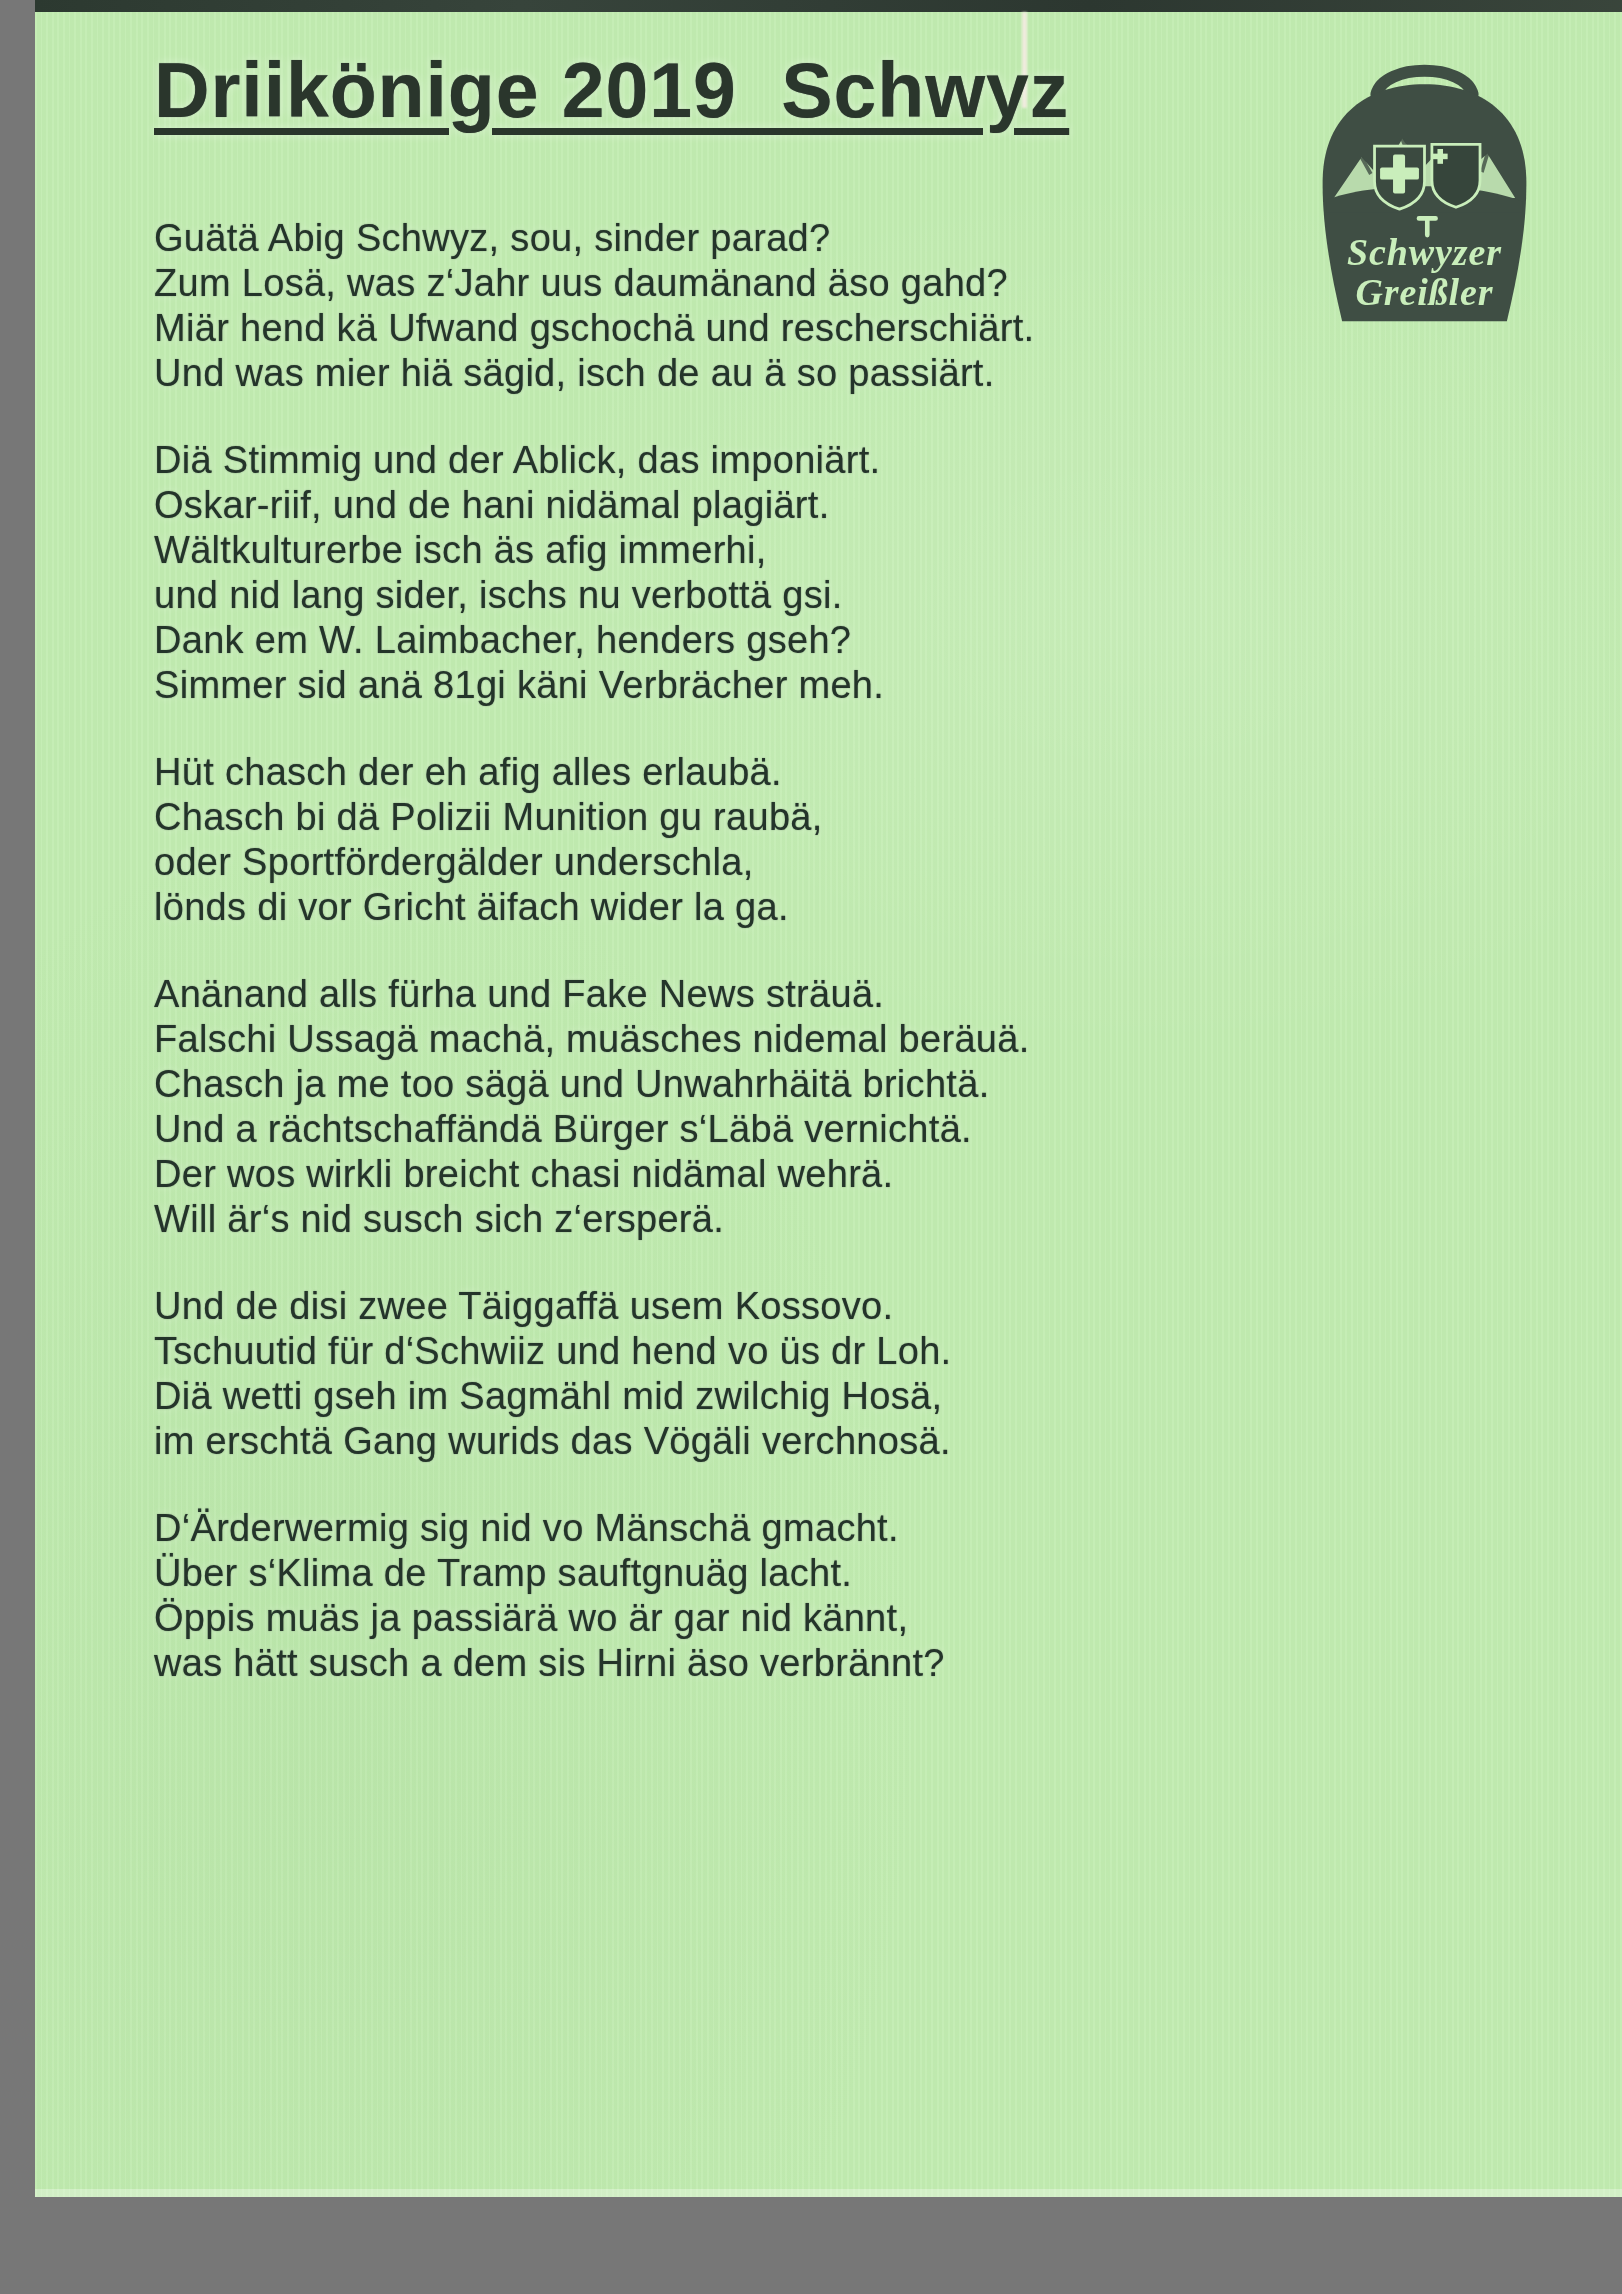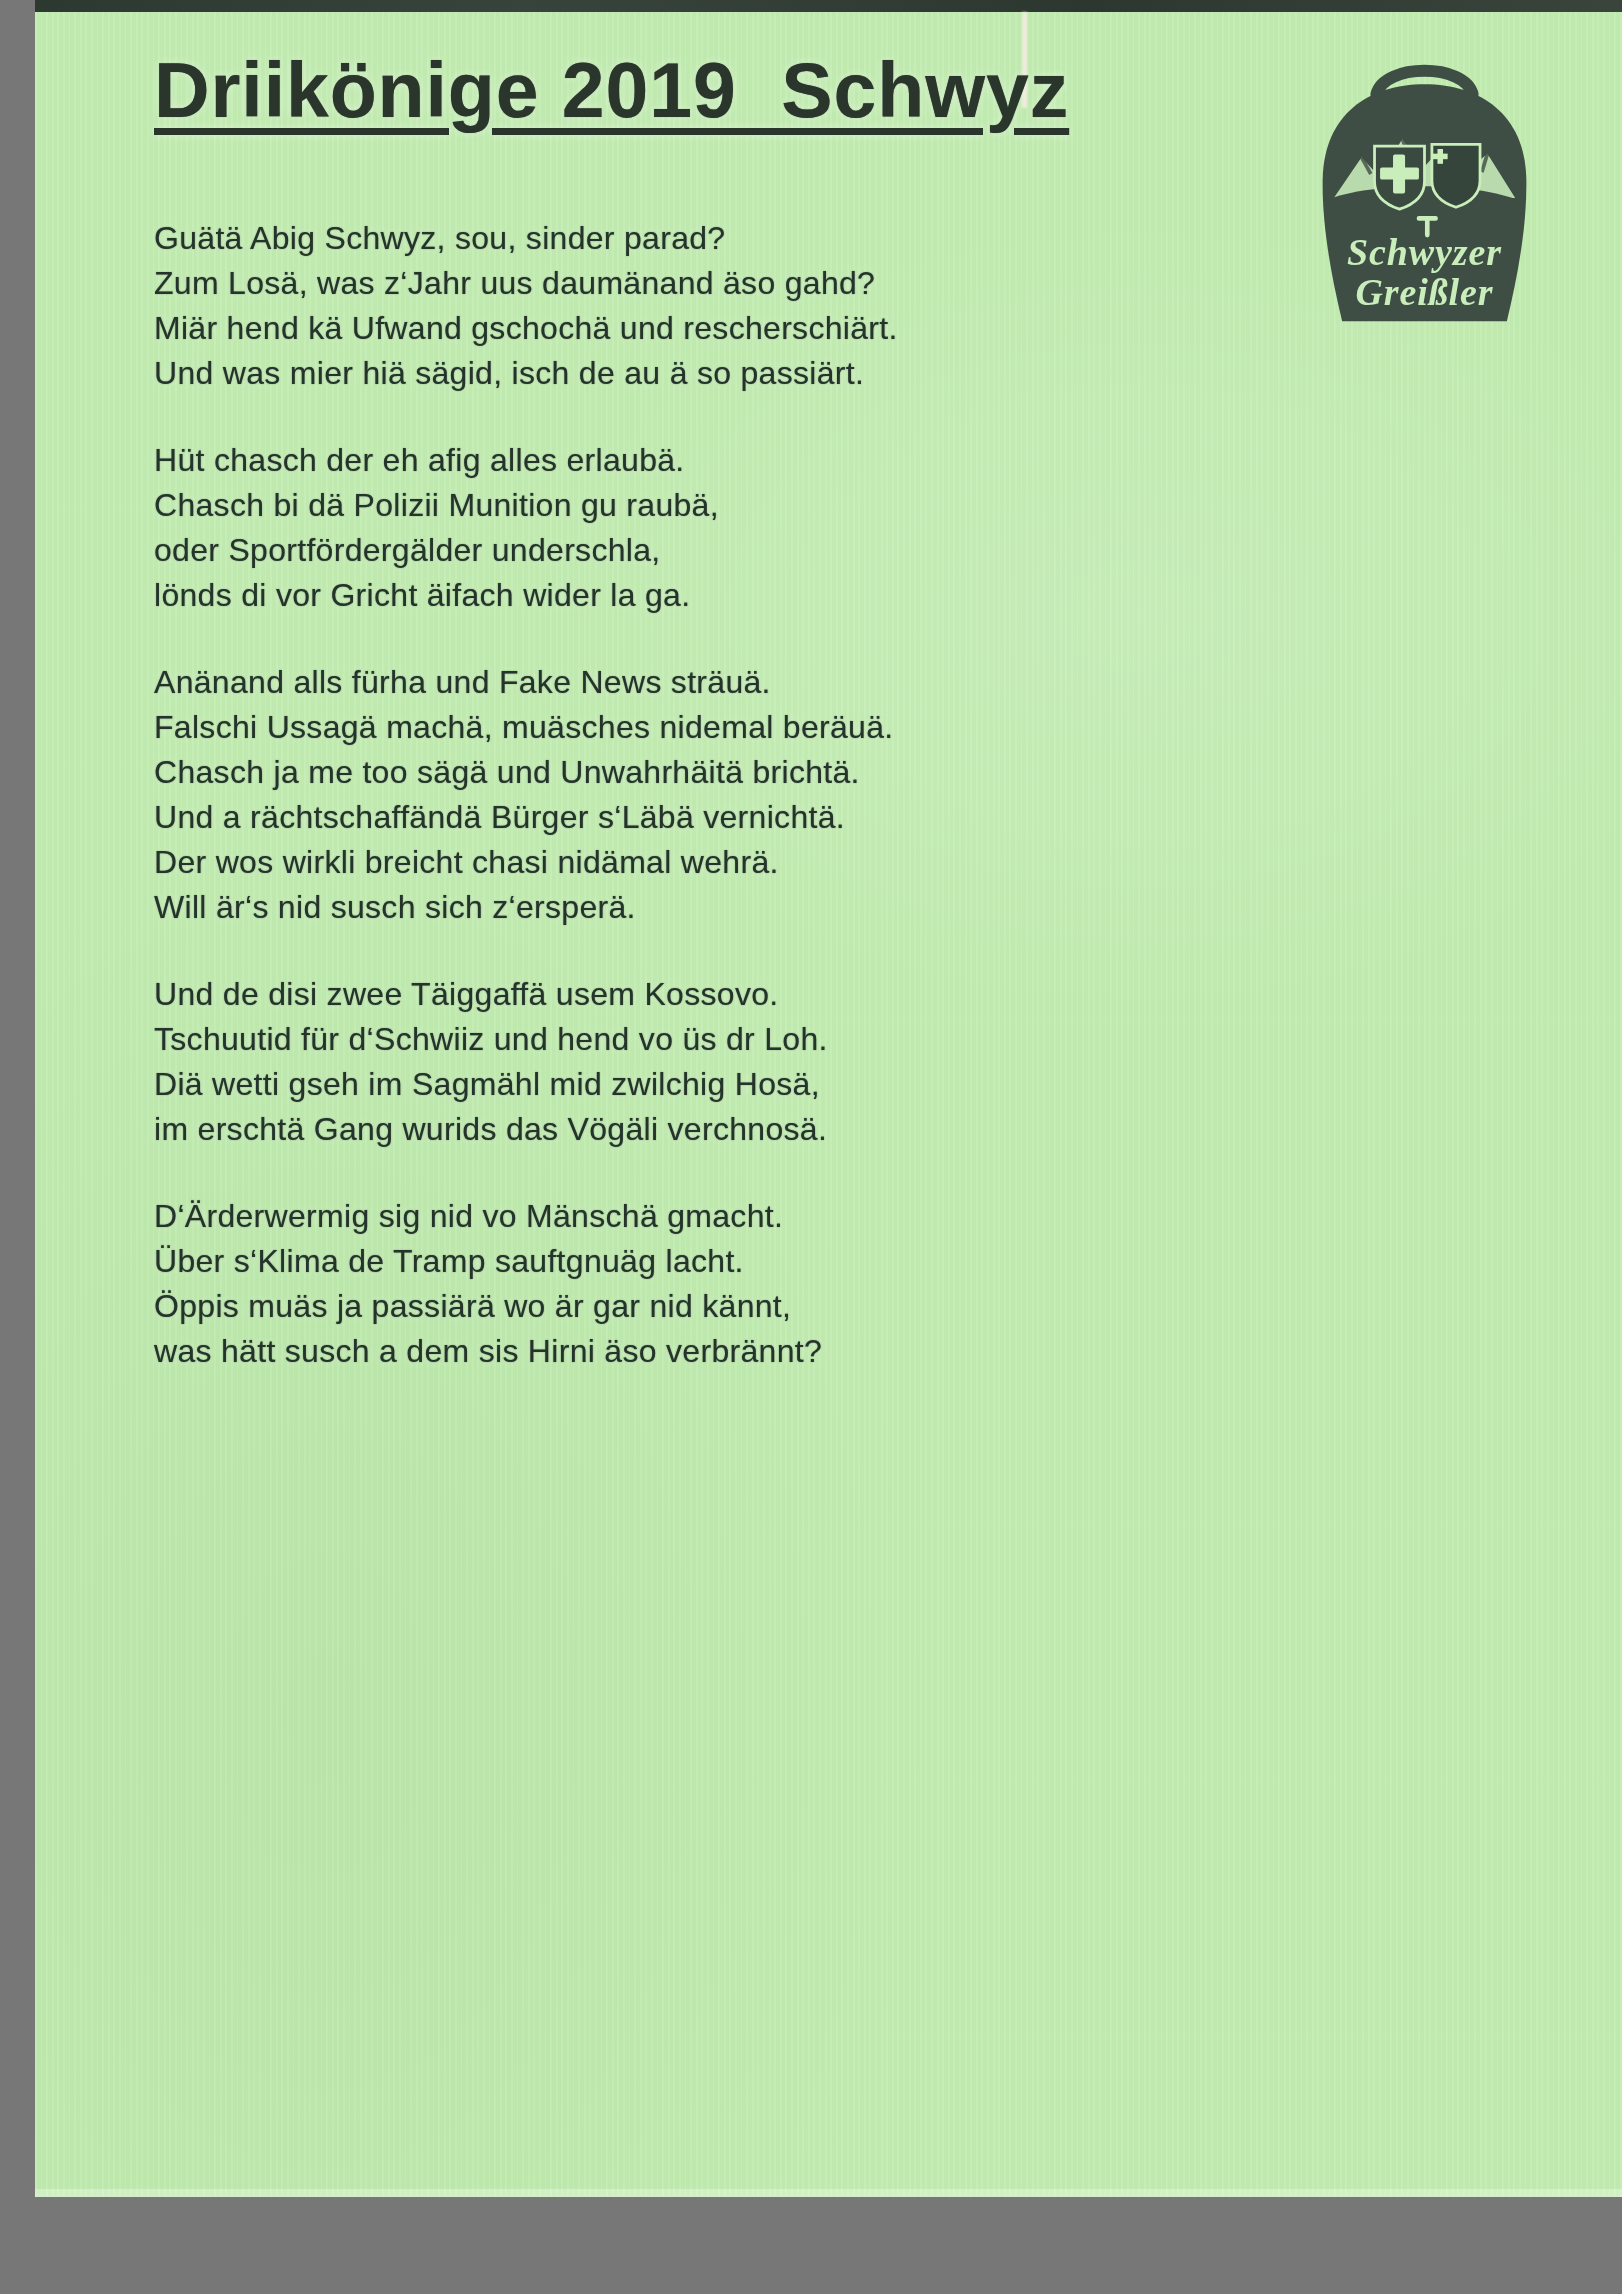--- a/index.html
+++ b/index.html
@@ -37,21 +37,21 @@
     text-decoration:underline;
     text-decoration-thickness:6.5px;
     text-underline-offset:11px;
     text-shadow:0 0 0.9px rgba(42,54,44,0.6), 0 0 9.3px rgba(255,255,255,0.45);
   }
   .poem{
     position:absolute;left:119px;top:216px;width:1345px;
   }
   .poem p{
     margin:0 0 42px 0;
-    font-size:32px;line-height:45px;letter-spacing:0.3px;
+    font-size:38px;line-height:45px;letter-spacing:0.3px;
     white-space:pre-line;
     text-shadow:0 0 1.4px rgba(36,52,42,0.5), 0 0 8.3px rgba(255,255,255,0.35);
   }
   .logo{
     position:absolute;left:1284px;top:59px;width:211px;height:267px;
   }
   .logo svg{width:100%;height:100%;filter:blur(0.6px);}
   .logo text{
     font-family:"Liberation Serif", serif;
     font-style:italic;font-weight:bold;
@@ -92,20 +92,26 @@
       <text x="114" y="222" text-anchor="middle" font-size="41" fill="#c9eebb" letter-spacing="1">Schwyzer</text>
       <text x="114" y="266" text-anchor="middle" font-size="41" fill="#c9eebb" letter-spacing="1">Greißler</text>
     </svg>
   </div>
 
   <div class="poem">
     <p>Guätä Abig Schwyz, sou, sinder parad?
 Zum Losä, was z‘Jahr uus daumänand äso gahd?
 Miär hend kä Ufwand gschochä und rescherschiärt.
 Und was mier hiä sägid, isch de au ä so passiärt.</p>
+    <p>Diä Stimmig und der Ablick, das imponiärt.
+Oskar-riif, und de hani nidämal plagiärt.
+Wältkulturerbe isch äs afig immerhi,
+und nid lang sider, ischs nu verbottä gsi.
+Dank em W. Laimbacher, henders gseh?
+Simmer sid anä 81gi käni Verbrächer meh.</p>
     <p>Hüt chasch der eh afig alles erlaubä.
 Chasch bi dä Polizii Munition gu raubä,
 oder Sportfördergälder underschla,
 lönds di vor Gricht äifach wider la ga.</p>
     <p>Anänand alls fürha und Fake News sträuä.
 Falschi Ussagä machä, muäsches nidemal beräuä.
 Chasch ja me too sägä und Unwahrhäitä brichtä.
 Und a rächtschaffändä Bürger s‘Läbä vernichtä.
 Der wos wirkli breicht chasi nidämal wehrä.
 Will är‘s nid susch sich z‘ersperä.</p>

